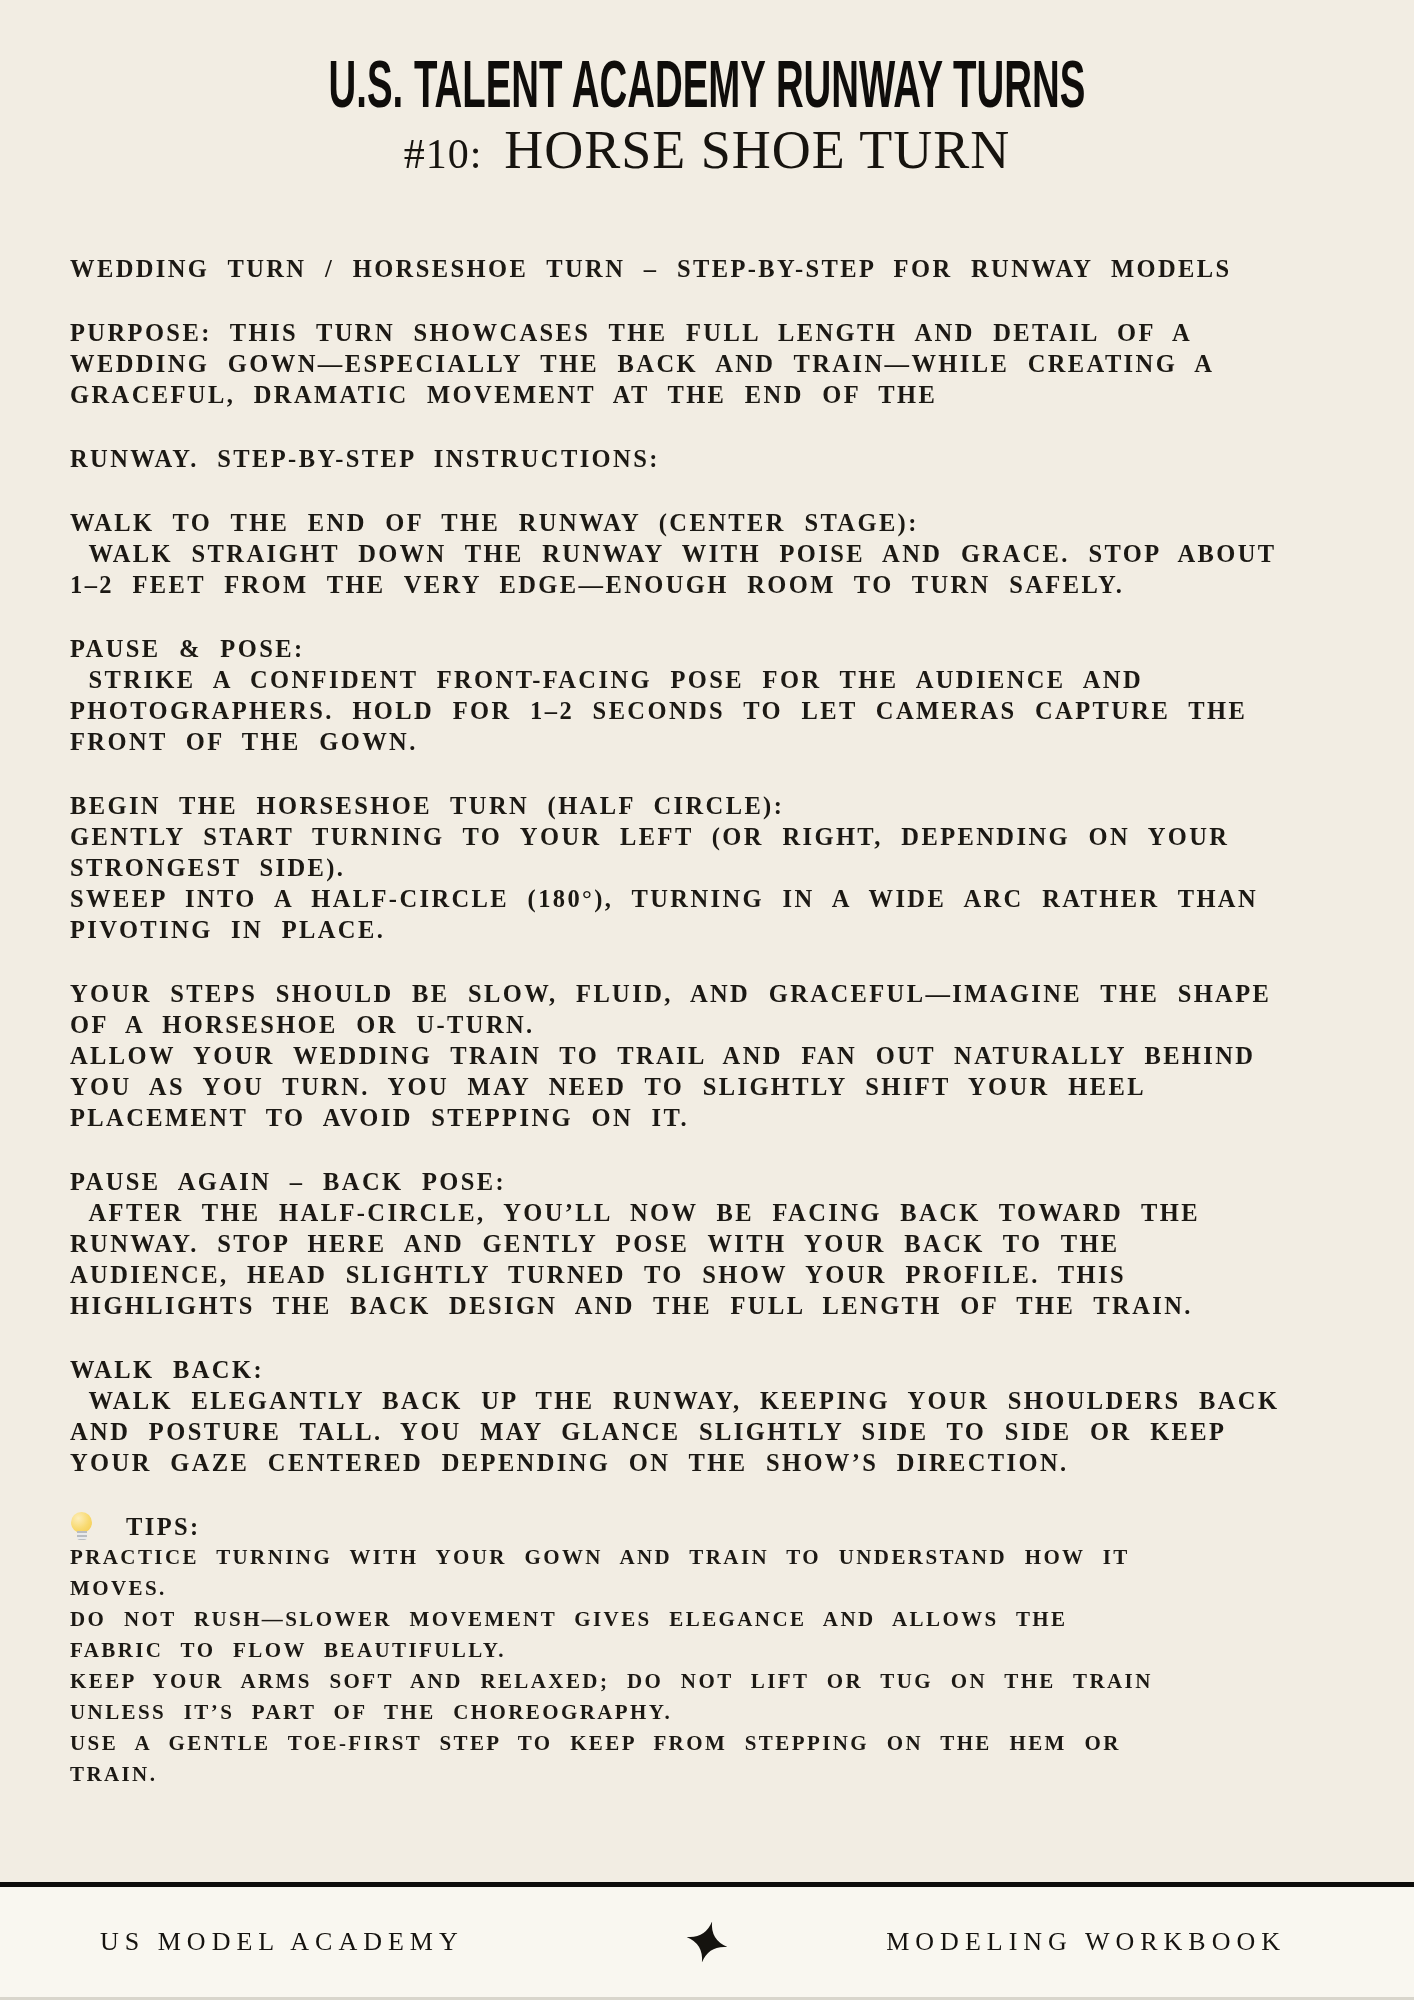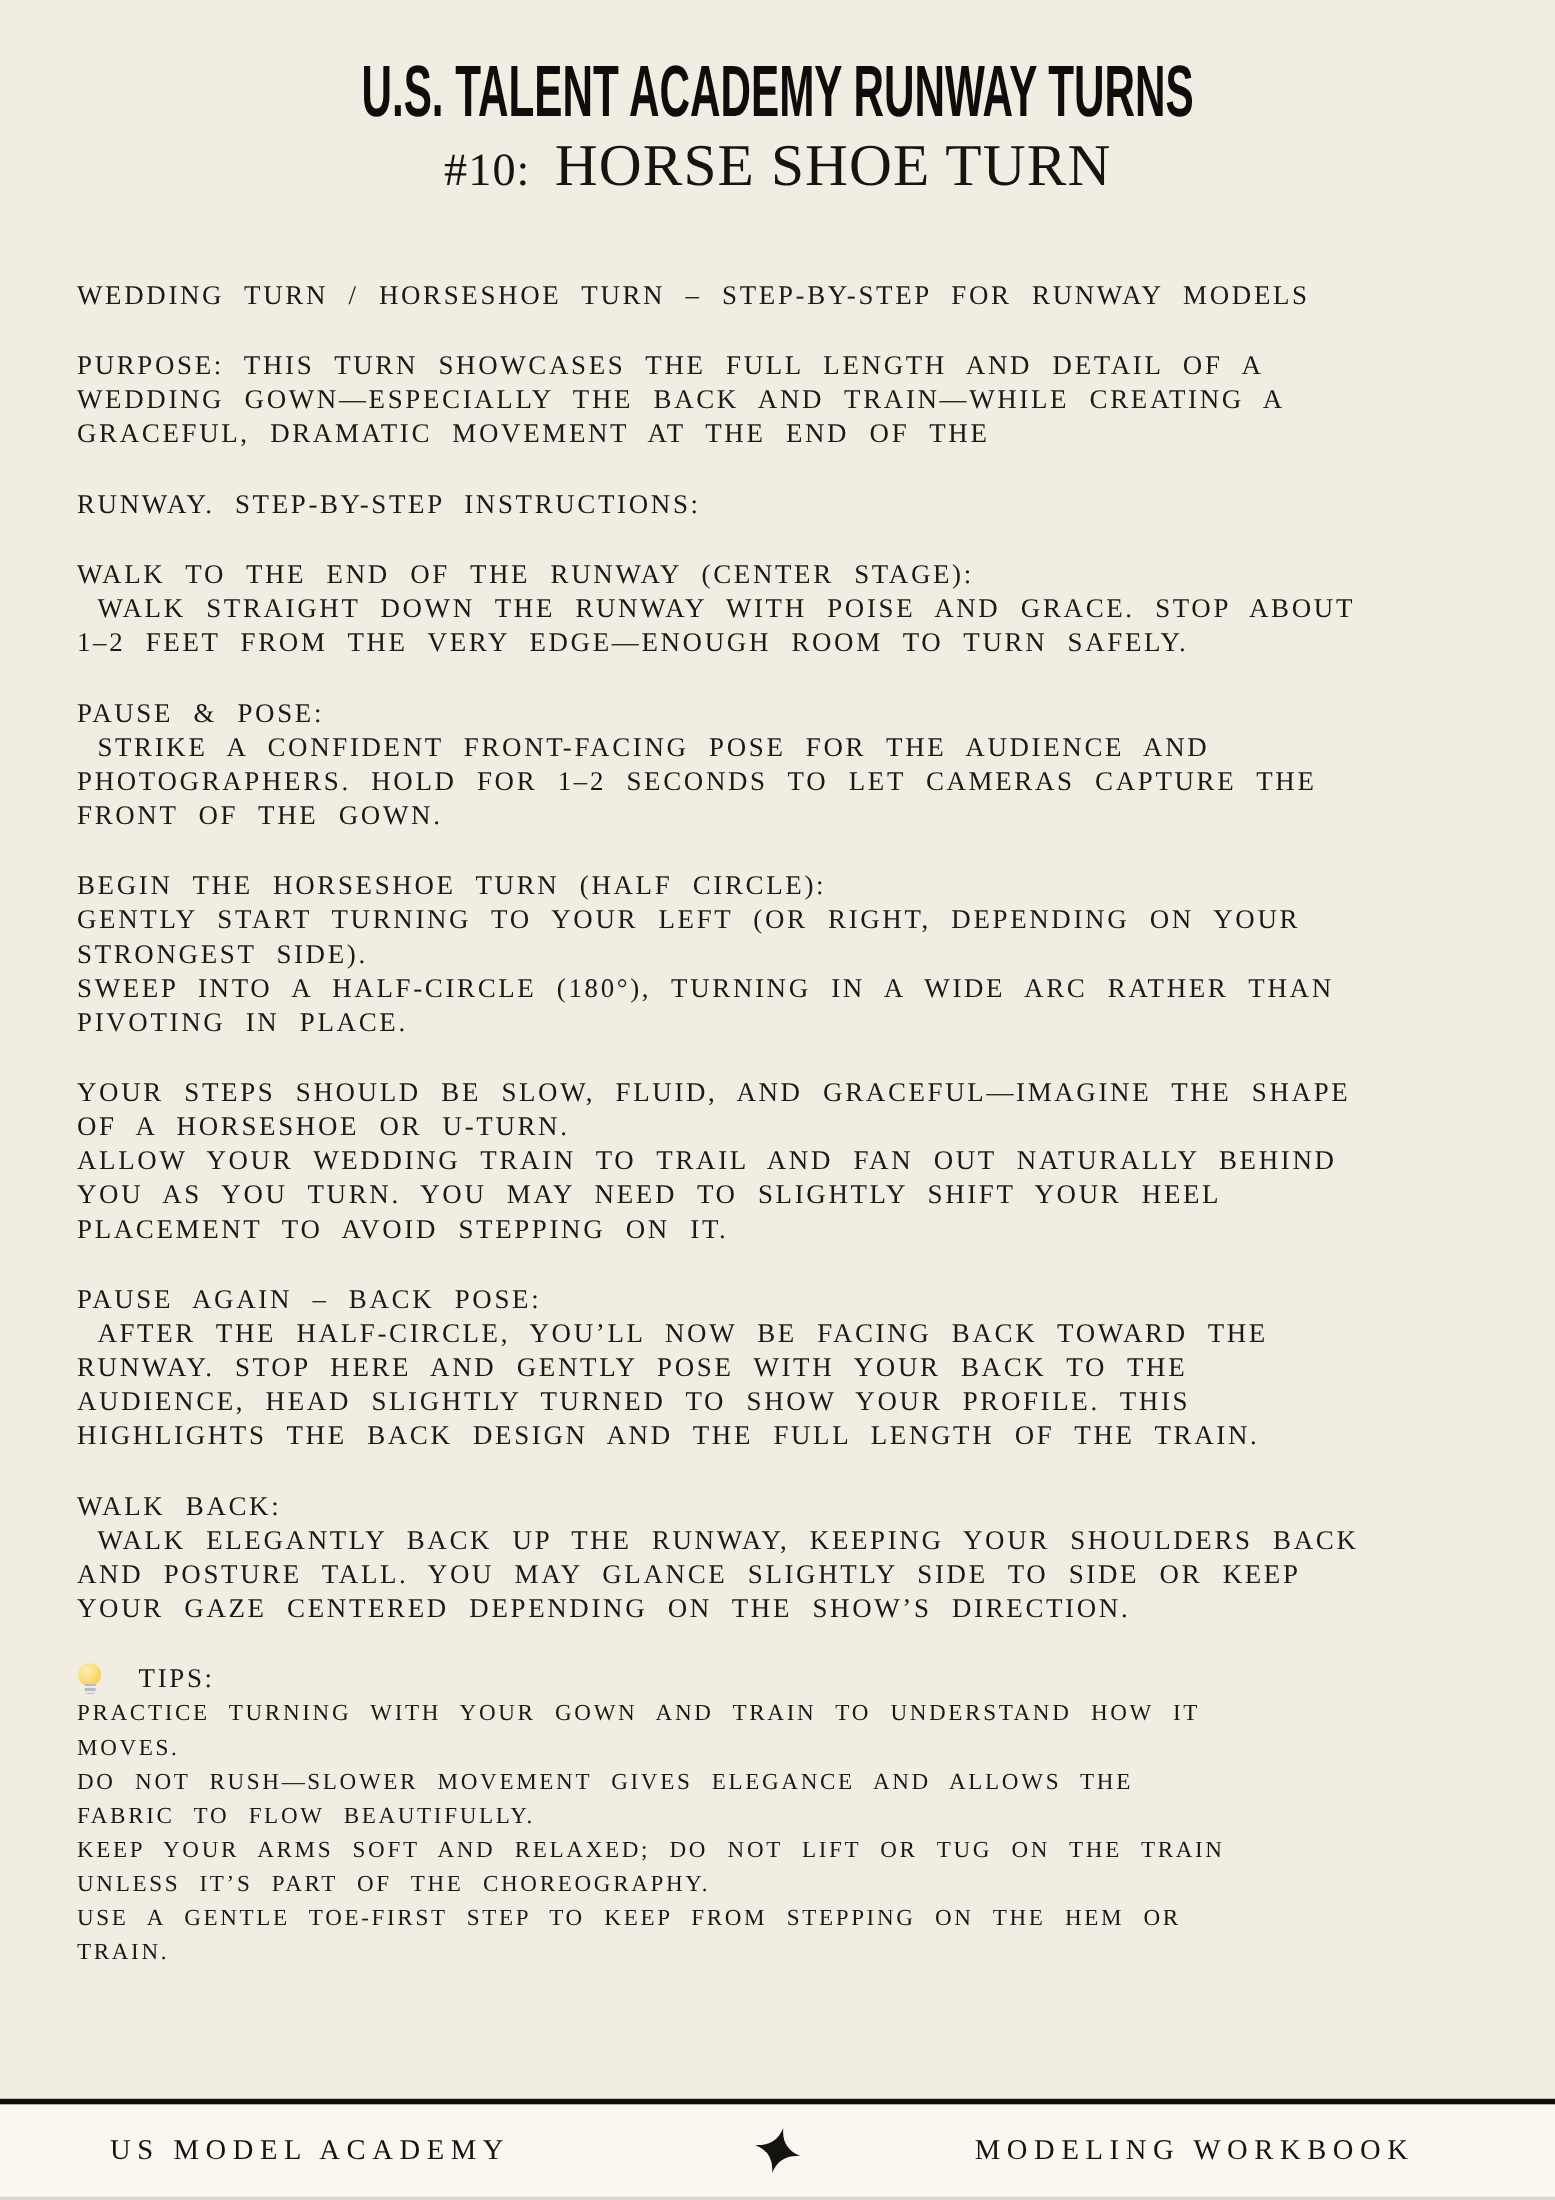--- a/index.html
+++ b/index.html
@@ -44,20 +44,21 @@
   .turn-name{
     font-size:54px;
     letter-spacing:1px;
     margin-left:22px;
   }
   
   .content{
     margin-top:72px;
     padding-left:70px;
     padding-right:0;
+    font-weight:bold;
   }
   .content p{
     margin:33px 0;
     font-size:24.5px;
     line-height:31px;
     letter-spacing:2.4px;
     word-spacing:10px;
     white-space:pre-wrap;
     color:#1c1914;
   }
@@ -97,21 +98,21 @@
   .bulb .base{
     position:absolute;left:7px;top:19px;
     width:10px;height:9px;
     border-radius:0 0 3px 3px;
     background:repeating-linear-gradient(#b9bcc0 0 2px, #e9eaec 2px 4px);
   }
   
   .page-footer{
     position:absolute;
     left:0;right:0;bottom:0;
-    height:92px;
+    height:118px;
     background:#f9f7f0;
     border-top:5px solid #0e0d0b;
     border-bottom:3px solid #d9d6cc;
     box-sizing:border-box;
   }
   .footer-left, .footer-right{
     position:absolute;
     top:50%;
     transform:translateY(-50%);
     font-size:26px;

